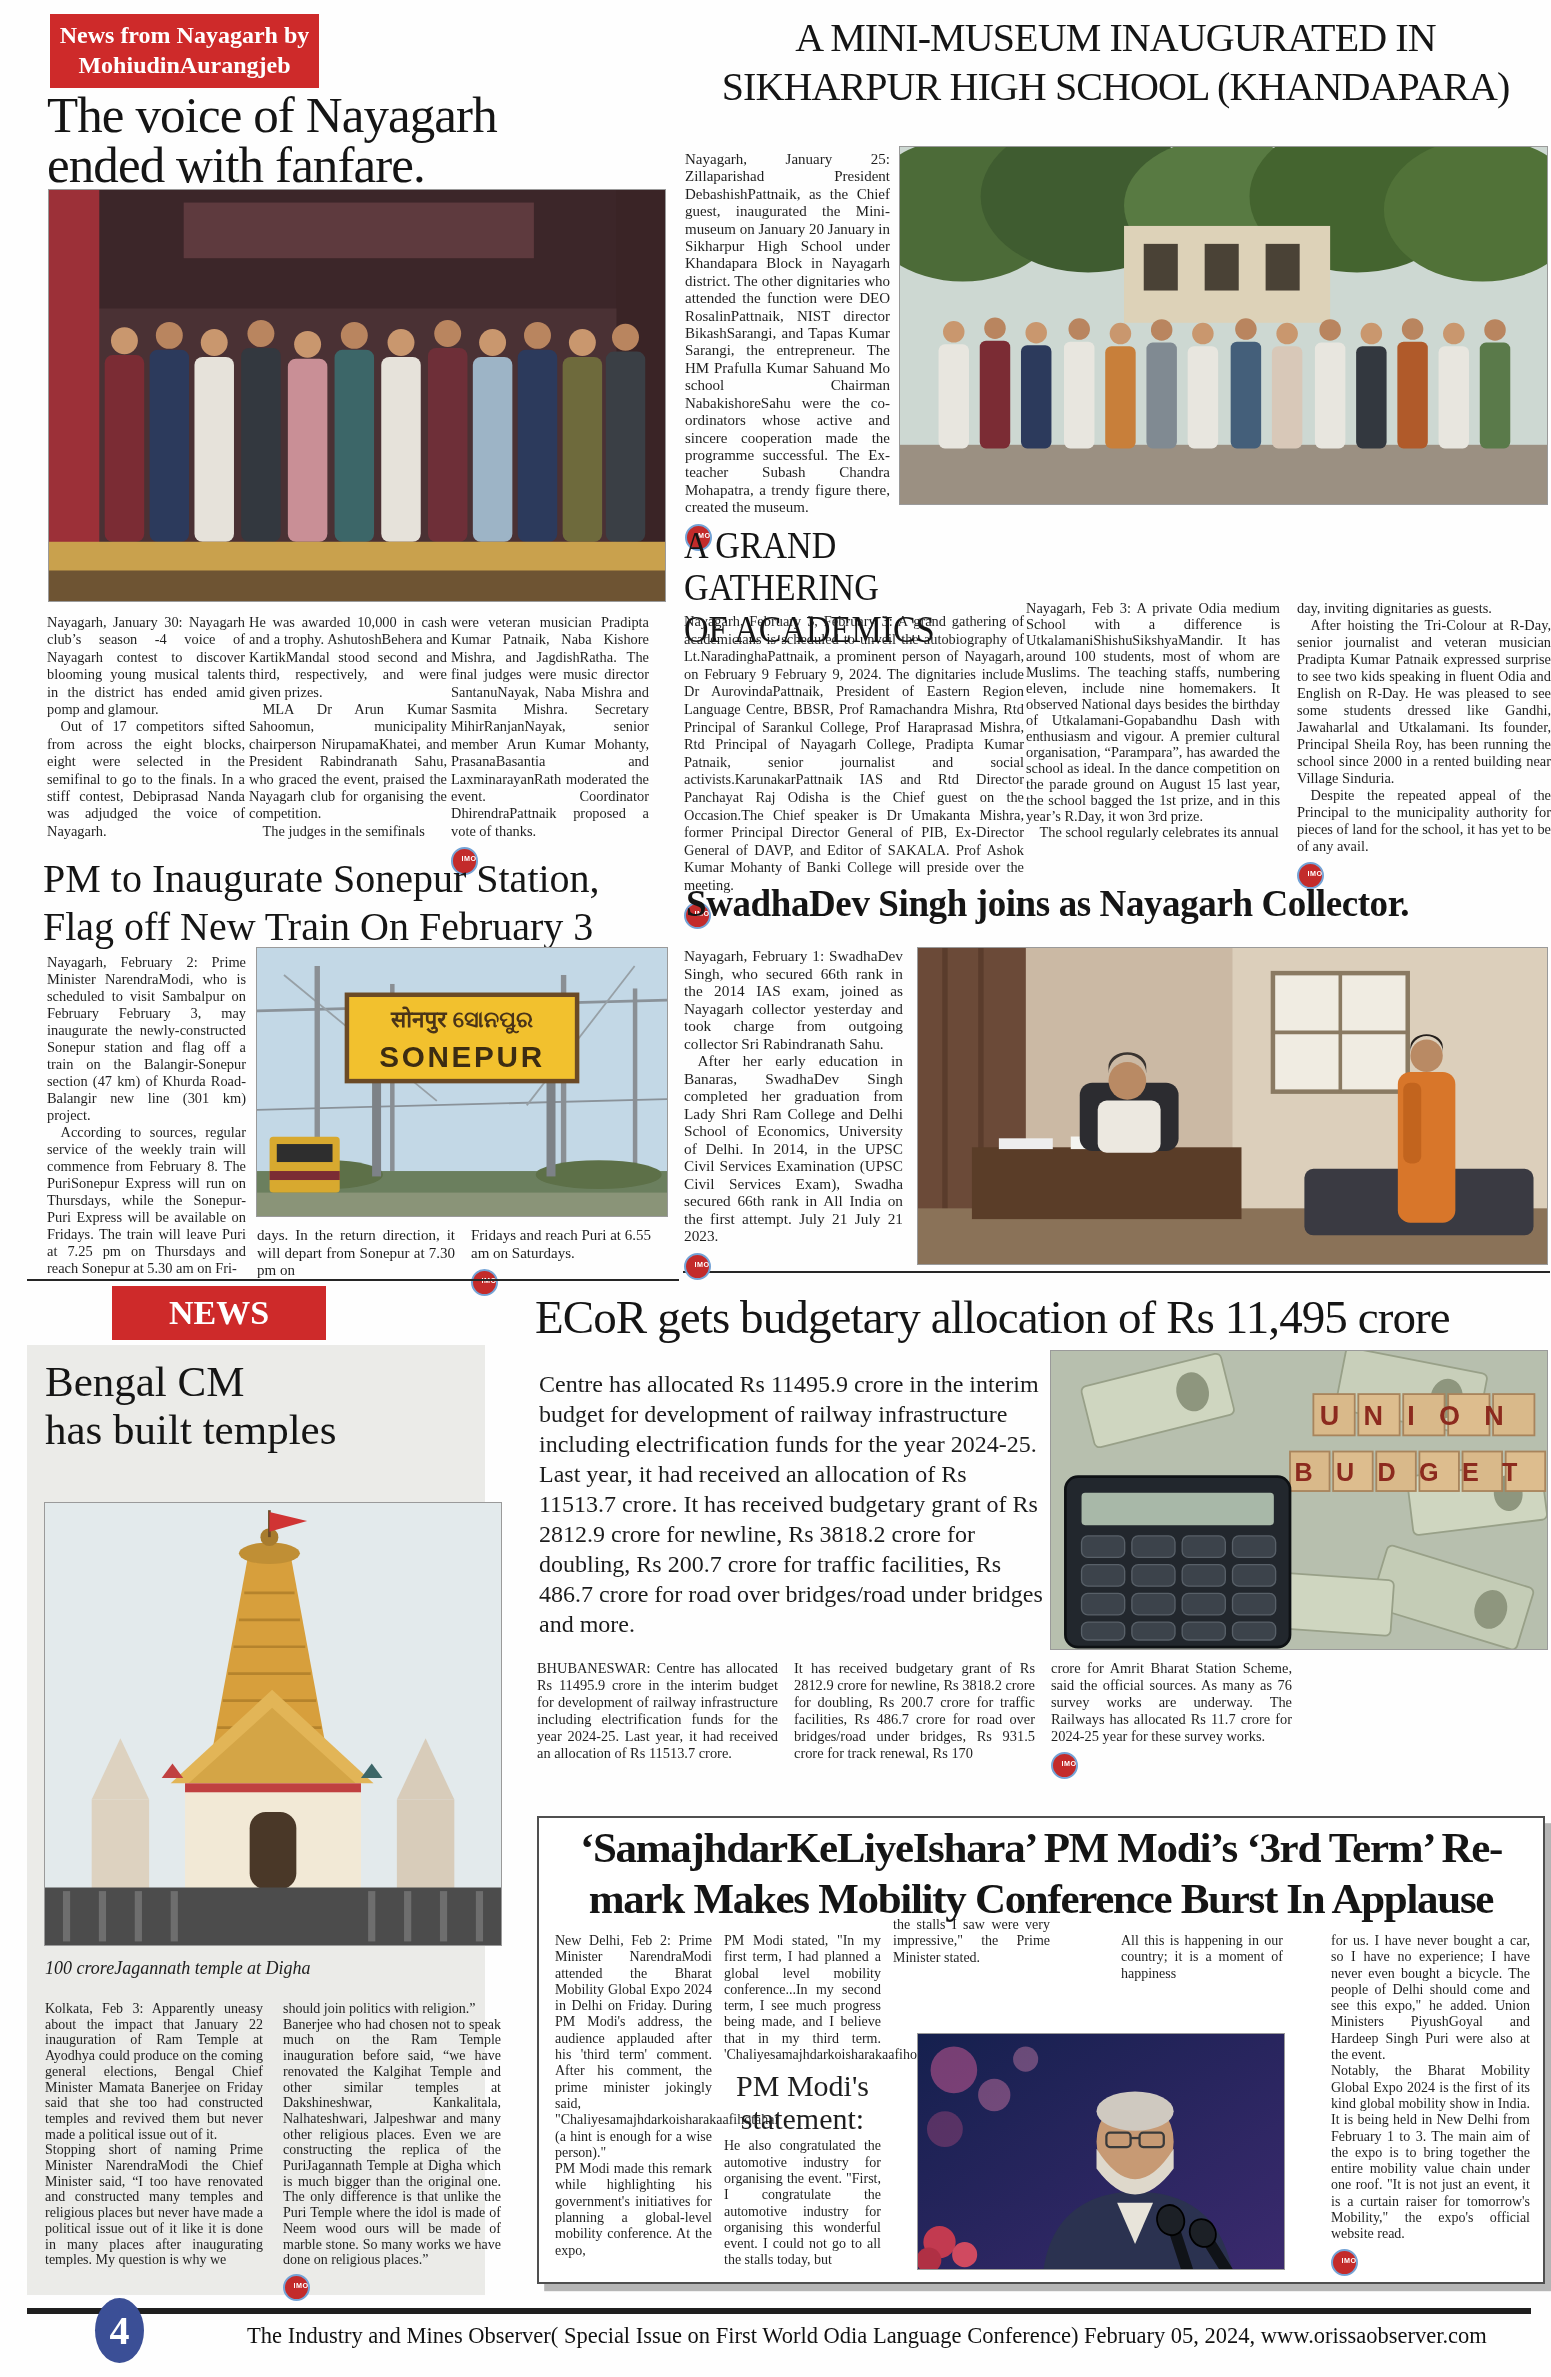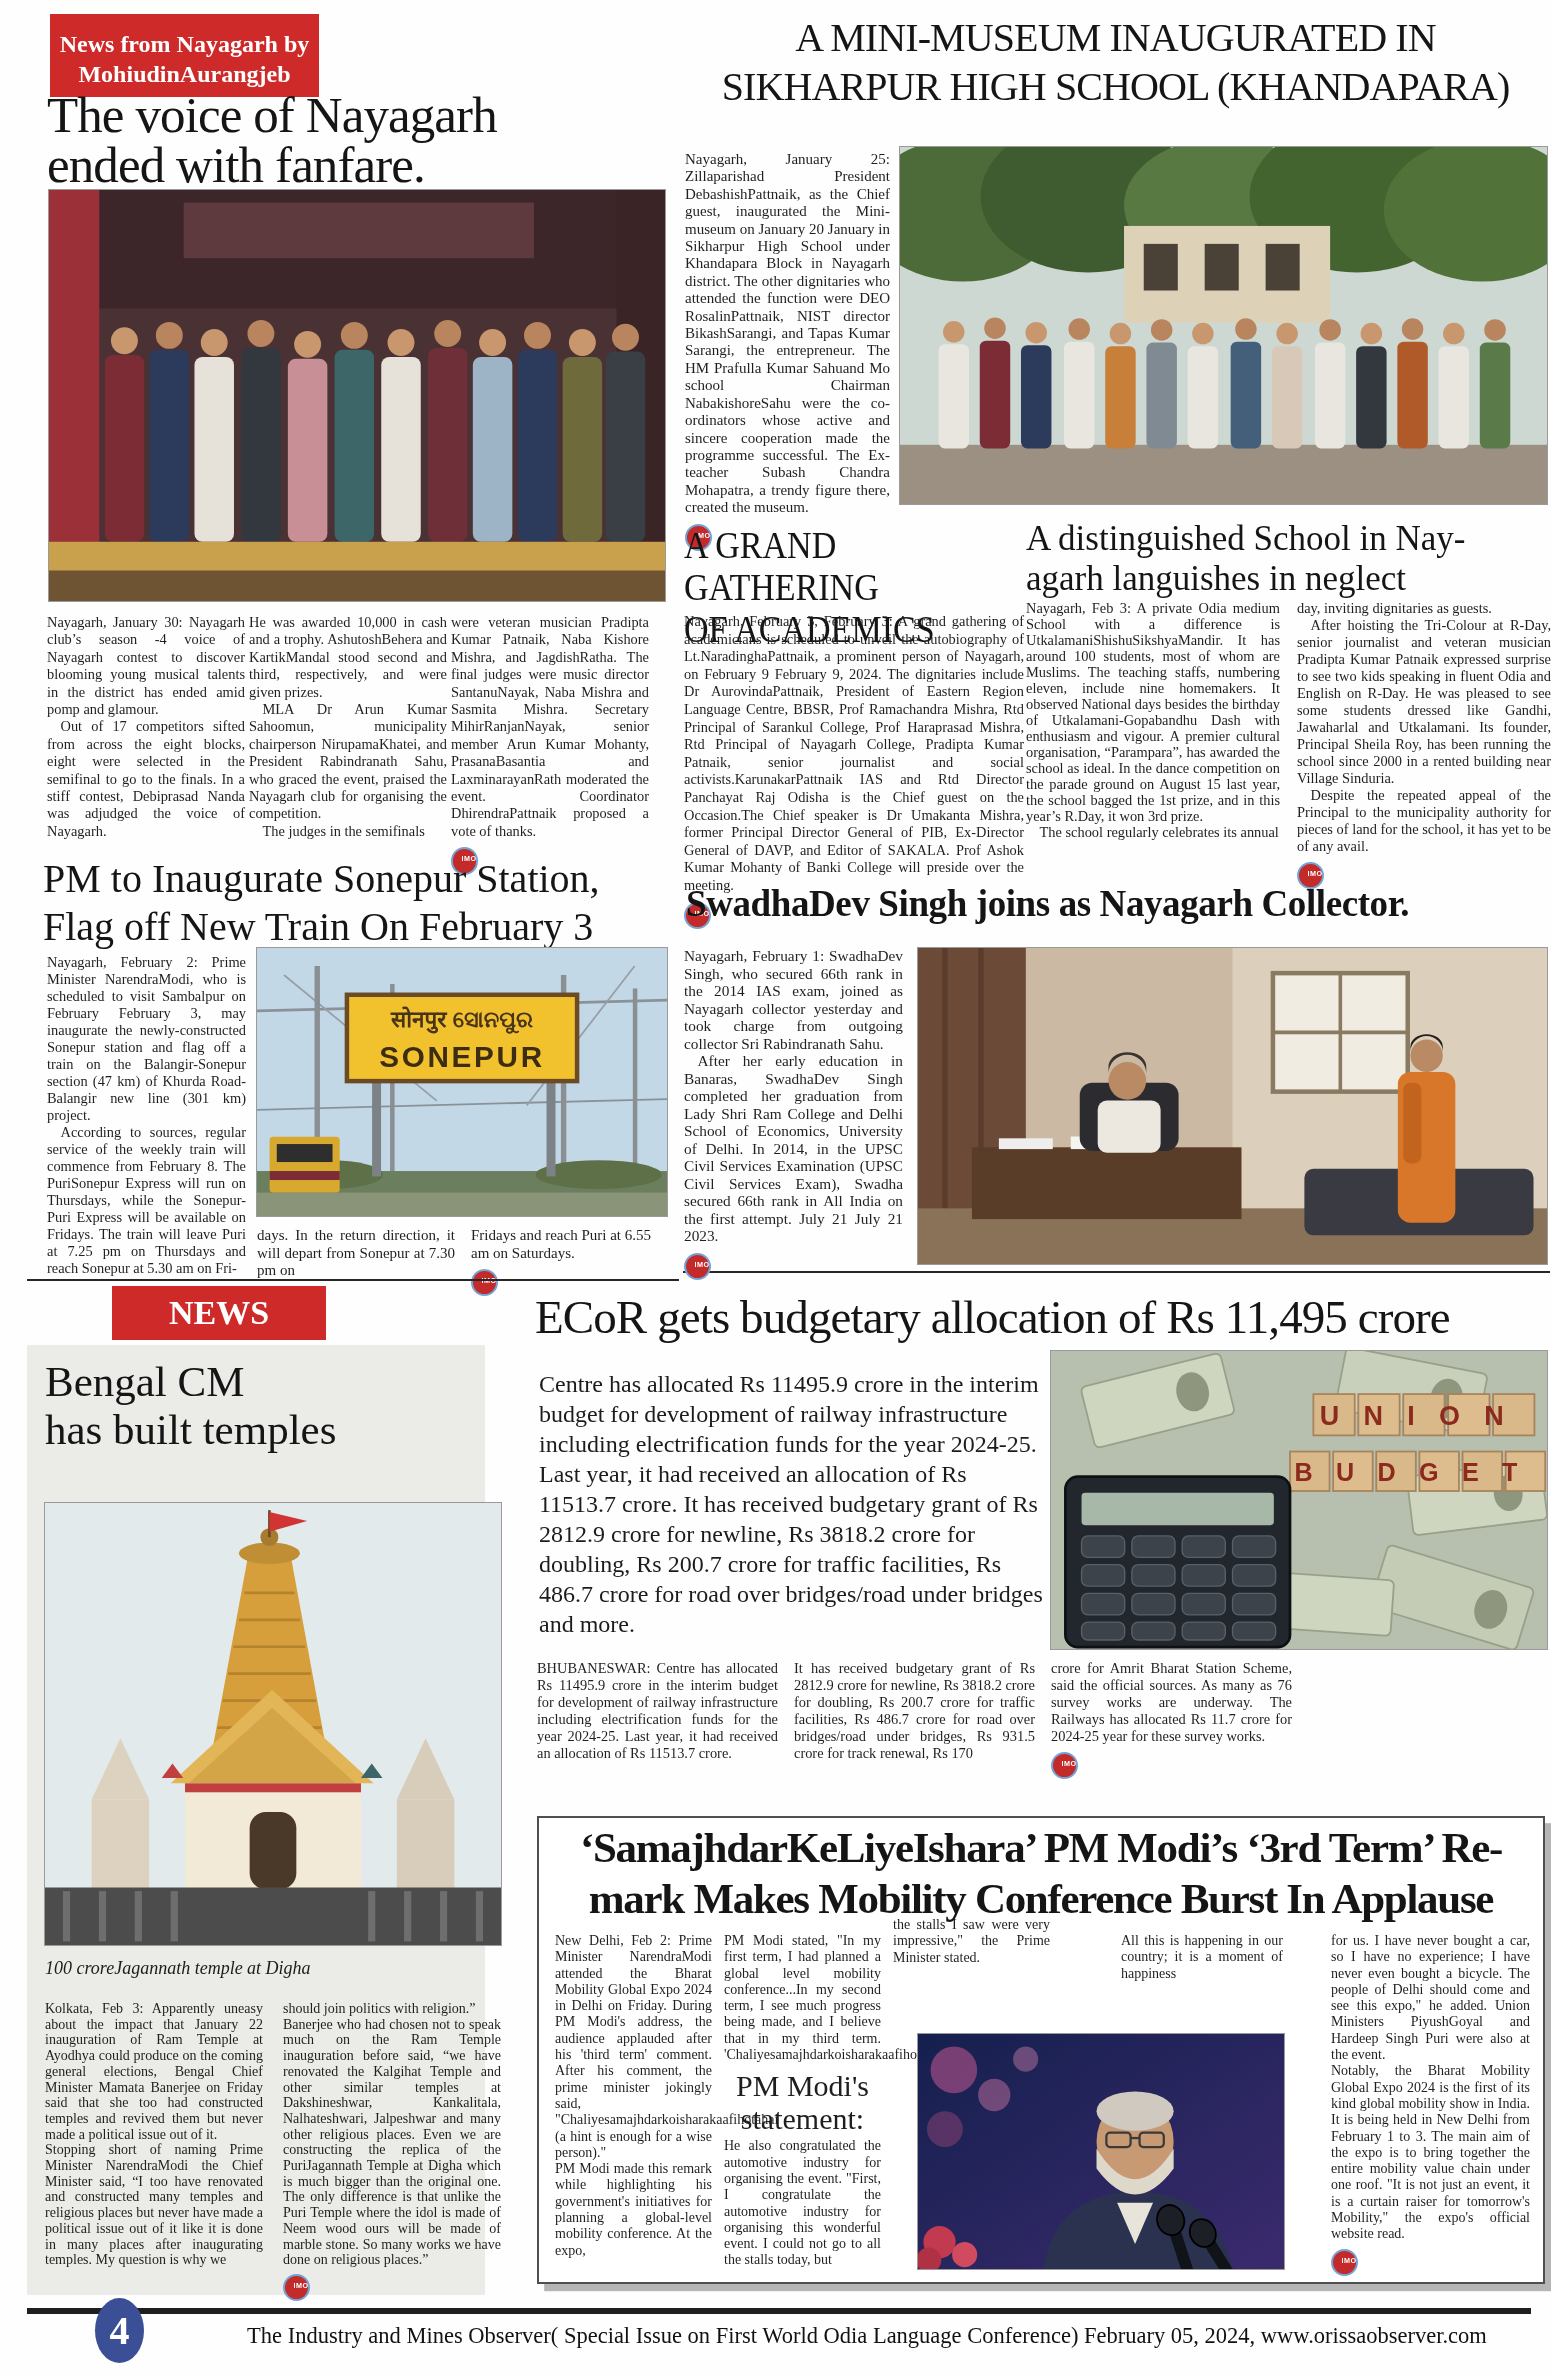--- a/index.html
+++ b/index.html
@@ -1,20 +1,20 @@
 <!DOCTYPE html>
 <html style="font-size:14.4px"><head>
 <meta charset="utf-8">
 <style>
   html,body{margin:0;padding:0;background:#e9e9e6;}
   .page{position:relative;width:1551px;height:2377px;background:#fefefe;overflow:hidden;
         font-family:"Liberation Serif",serif;color:#1c1c1c;}
   .abs{position:absolute;}
   .kicker{background:#ce2a2a;color:#fff;text-align:center;font-weight:bold;
-          font-size:24px;line-height:30px;padding-top:15px;}
+          font-size:24px;line-height:30px;padding-top:6px;}
   .headline{font-family:"Liberation Serif",serif;color:#151515;}
   .body-col{font-size:14.4px;line-height:17.4px;text-align:justify;color:#1f1f1f;}
   .body-col p{margin:0;}
   .body-col p.ind{text-indent:13.5px;}
   .caption-i{font-style:italic;}
   .imo{display:inline-block;width:23.4px;height:23.4px;border-radius:50%;background:#c32b2b;
        border:2.7px solid #74a3d6;color:#fff;font:700 7.2px/19px "Liberation Sans",sans-serif;
        text-align:right;letter-spacing:0.4px;vertical-align:-8px;}
   .rule{background:#262626;}
   .newsbox{background:#ce2a2a;color:#fff;font-weight:bold;font-size:34px;text-align:center;}
@@ -149,24 +149,20 @@
 
   <div class="abs headline" style="left:684px;top:525px;width:377px;font-size:37px;line-height:42px;transform:scaleX(.92);transform-origin:0 0;">
     <div>A GRAND GATHERING</div>
     <div>OF ACADEMICS</div>
   </div>
   <div class="abs body-col" style="left:684px;top:613px;width:340px;font-size:14.4px;line-height:17.6px;">
     <p>Nayagarh, February 3, February 3: A grand gathering of academicians is scheduled to unveil the autobiography of Lt.NaradinghaPattnaik, a prominent person of Nayagarh, on February 9 February 9, 2024. The dignitaries include Dr AurovindaPattnaik, President of Eastern Region Language Centre, BBSR, Prof Ramachandra Mishra, Rtd Principal of Sarankul College, Prof Haraprasad Mishra, Rtd Principal of Nayagarh College, Pradipta Kumar Patnaik, senior journalist and social activists.KarunakarPattnaik IAS and Rtd Director Panchayat Raj Odisha is the Chief guest on the Occasion.The Chief speaker is Dr Umakanta Mishra, former Principal Director General of PIB, Ex-Director General of DAVP, and Editor of SAKALA. Prof Ashok Kumar Mohanty of Banki College will preside over the meeting.</p>
     <span class="imo">IMO</span>
   </div>
 
-  <div class="abs headline" style="left:1026px;top:519px;width:525px;font-size:35px;line-height:40px;">
-    <div>A distinguished School in Nay-</div>
-    <div>agarh languishes in neglect</div>
-  </div>
   <div class="abs" style="left:1026px;top:600px;width:525px;display:flex;gap:17px;">
     <div class="body-col" style="width:254px;font-size:14.4px;line-height:16px;">
       <p>Nayagarh, Feb 3: A private Odia medium School with a difference is UtkalamaniShishuSikshyaMandir. It has around 100 students, most of whom are Muslims. The teaching staffs, numbering eleven, include nine homemakers. It observed National days besides the birthday of Utkalamani-Gopabandhu Dash with enthusiasm and vigour. A premier cultural organisation, “Parampara”, has awarded the school as ideal. In the dance competition on the parade ground on August 15 last year, the school bagged the 1st prize, and in this year’s R.Day, it won 3rd prize.</p>
       <p class="ind">The school regularly celebrates its annual</p>
     </div>
     <div class="body-col" style="width:254px;font-size:14.4px;line-height:17px;">
       <p>day, inviting dignitaries as guests.</p>
       <p class="ind">After hoisting the Tri-Colour at R-Day, senior journalist and veteran musician Pradipta Kumar Patnaik expressed surprise to see two kids speaking in fluent Odia and English on R-Day. He was pleased to see some students dressed like Gandhi, Jawaharlal and Utkalamani. Its founder, Principal Sheila Roy, has been running the school since 2000 in a rented building near Village Sinduria.</p>
       <p class="ind">Despite the repeated appeal of the Principal to the municipality authority for pieces of land for the school, it has yet to be of any avail.</p>
       <span class="imo">IMO</span>

